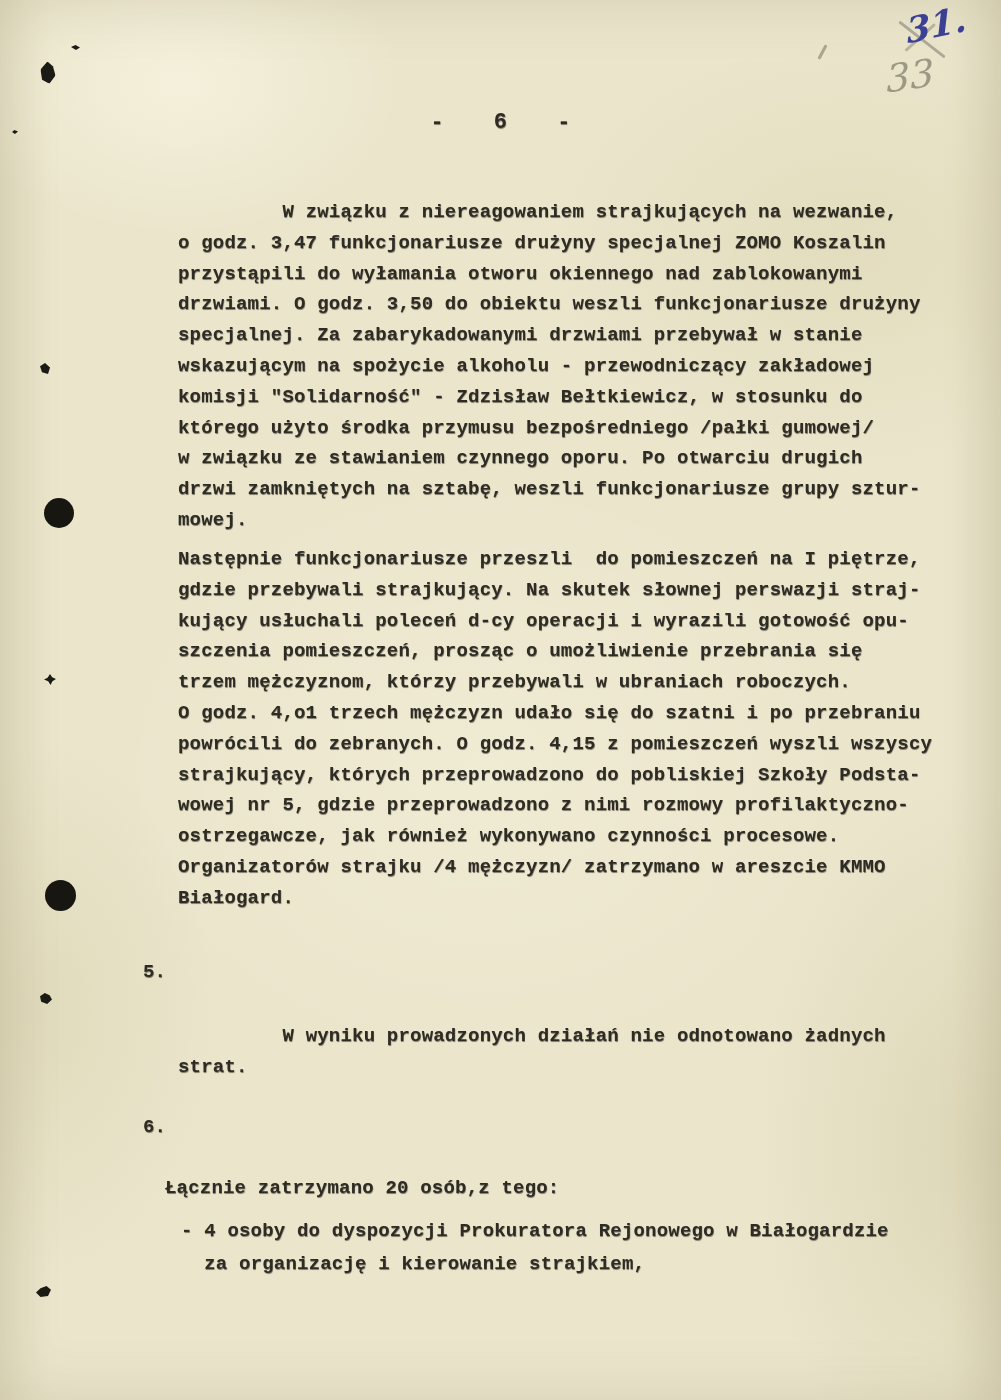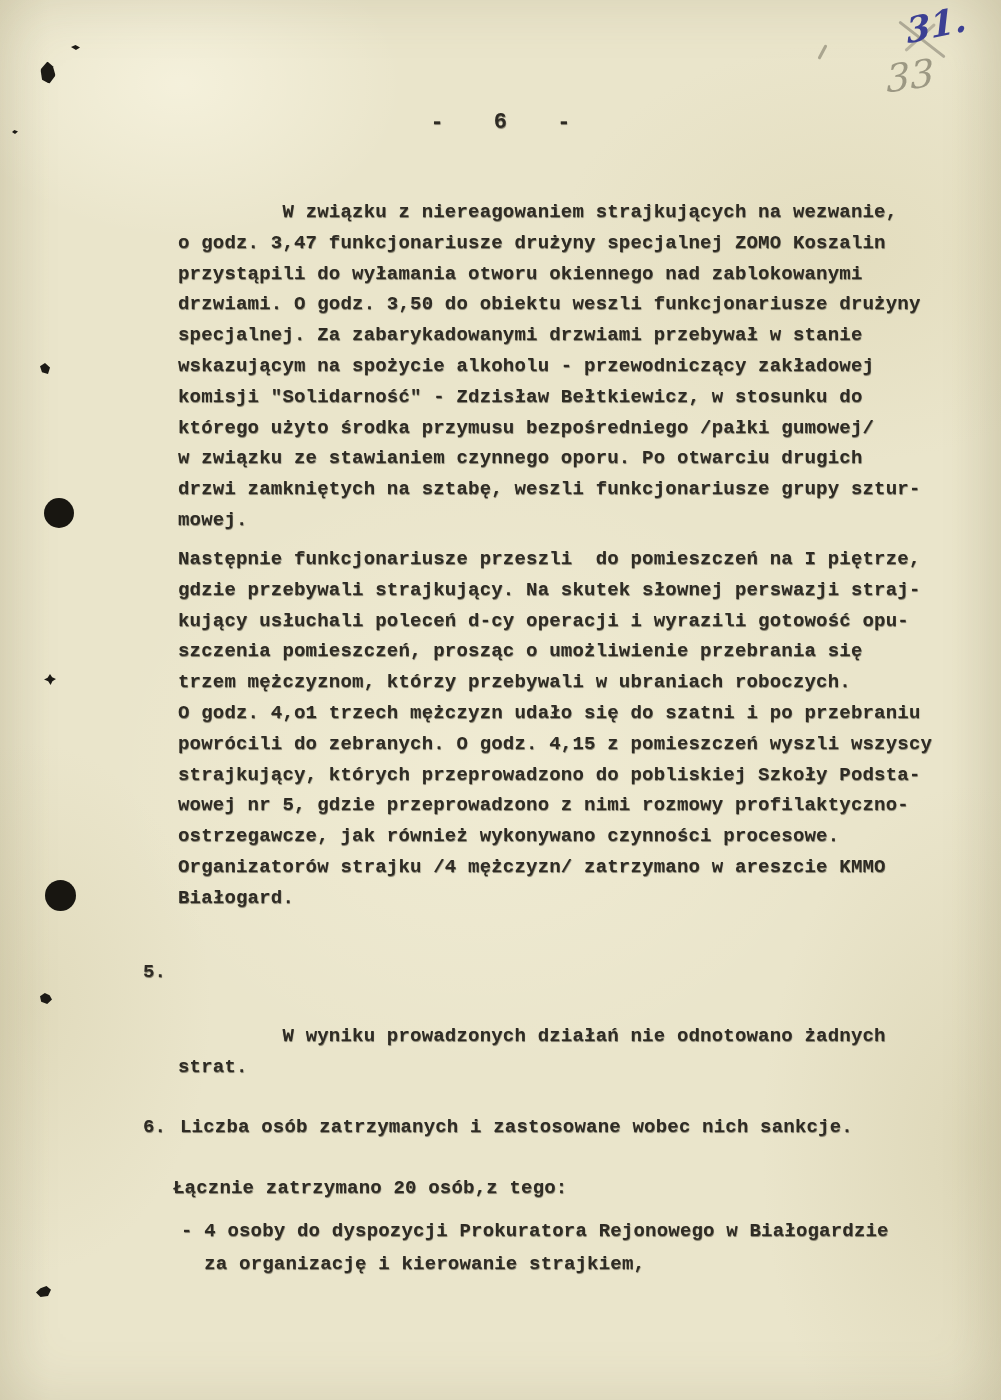--- a/index.html
+++ b/index.html
@@ -35,21 +35,21 @@
     display:flex;justify-content:center;align-items:center;gap:50px;
     font-size:22px;
   }
   .p1{left:178px;top:197px;width:830px;}
   .p2{left:178px;top:544px;width:830px;}
   .sec{display:flex;}
   .sec .num{width:37px;flex:0 0 auto;}
   .s5{left:143px;top:957px;width:840px;}
   .b5{left:178px;top:1021px;width:830px;}
   .s6{left:143px;top:1112px;width:840px;}
-  .i6{left:173px;top:1173px;width:800px;}
+  .i6{left:165px;top:1173px;width:800px;}
   .li1{left:181px;top:1215px;width:800px;line-height:33px;}
   
   .hand{position:absolute;font-family:"DejaVu Serif",serif;font-style:italic;}
   .ink31{left:906px;top:4px;font-size:35px;font-weight:bold;color:#3c4094;transform:rotate(-12deg) skewX(-8deg);}
   .pencil33{left:886px;top:54px;font-size:38px;color:#94907c;transform:rotate(-8deg) skewX(-6deg);opacity:0.9;}
   .stroke{position:absolute;background:#9a9584;border-radius:2px;}
   .cross-a{left:893px;top:38px;width:58px;height:3px;transform:rotate(38deg);opacity:0.75;}
   .cross-b{left:900px;top:36px;width:40px;height:2.5px;transform:rotate(-42deg);opacity:0.6;}
   .tick{left:821px;top:44px;width:3px;height:16px;background:#8f8a76;transform:rotate(28deg);opacity:0.7;position:absolute;border-radius:2px;}
   
@@ -110,21 +110,20 @@
 
   <div class="type sec s5">
     <span class="num">5.</span>
   </div>
 
   <div class="type b5">         W wyniku prowadzonych działań nie odnotowano żadnych
 strat.</div>
 
   <div class="type sec s6">
     <span class="num">6.</span>
-    <span>Liczba osób zatrzymanych i zastosowane wobec nich sankcje.</span>
   </div>
 
   <div class="type i6">Łącznie zatrzymano 20 osób,z tego:</div>
 
   <div class="type li1">- 4 osoby do dyspozycji Prokuratora Rejonowego w Białogardzie
   za organizację i kierowanie strajkiem,</div>
 
   <div class="dot dot1"></div>
   <div class="dot dot2"></div>
   <div class="speck sp1"></div>

